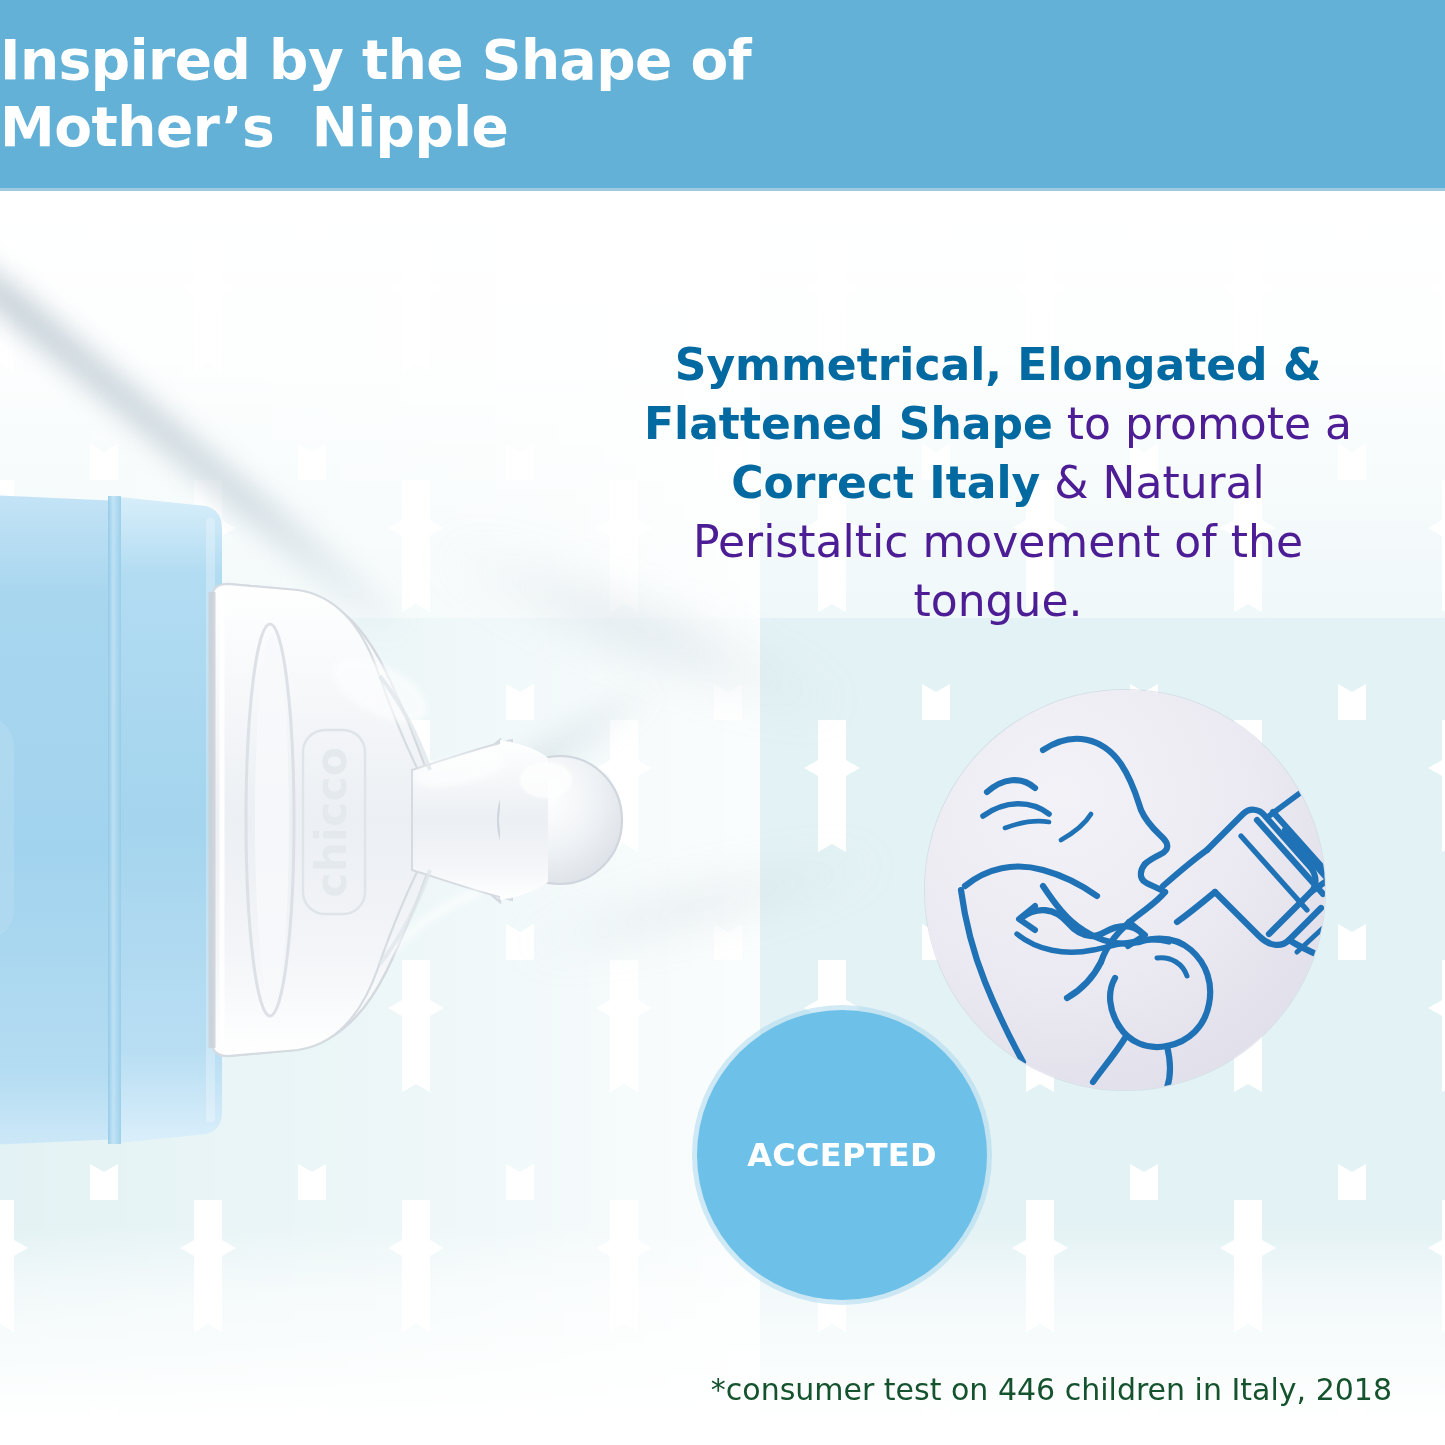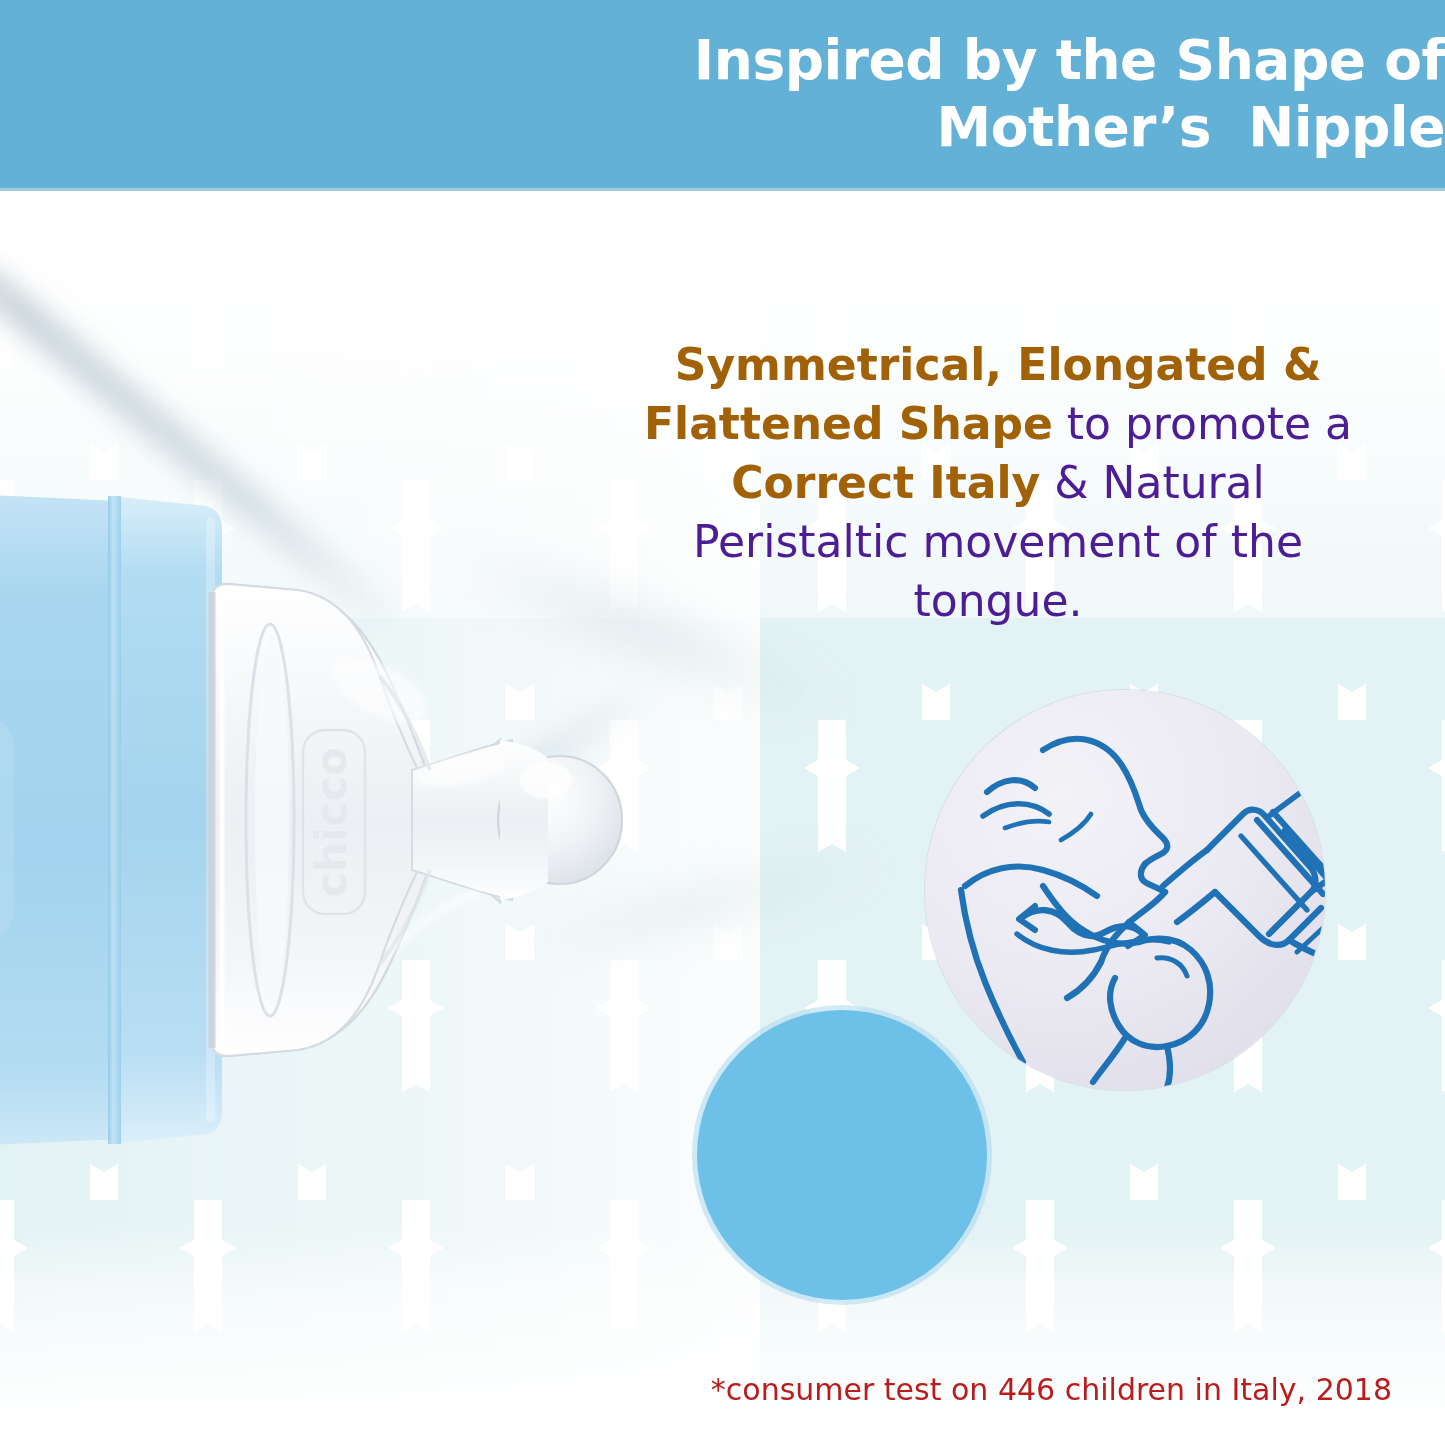--- a/index.html
+++ b/index.html
@@ -89,21 +89,21 @@
   #header {
     position: absolute;
     left: 0; top: 0;
     width: 1445px;
     height: 188px;
     background: #63b1d7;
     border-bottom: 3px solid #9ecbe2;
     z-index: 20;
     display: flex;
     flex-direction: column;
-    align-items: flex-end;
+    align-items: flex-start;
     justify-content: center;
   }
   #header .hline {
     color: #ffffff;
     font-family: "DejaVu Sans", sans-serif;
     font-weight: bold;
     font-size: 55px;
     line-height: 1.22;
     letter-spacing: -0.5px;
     text-align: center;
@@ -125,21 +125,21 @@
     width: 716px;
     z-index: 25;
     text-align: center;
     font-family: "DejaVu Sans", sans-serif;
     font-size: 44px;
     line-height: 1.34;
     color: #4c4c4c;
     font-weight: 400;
   }
   #copy .hi {
-    color: #a16207;
+    color: #0369a1;
     font-weight: bold;
   }
   #copy .plain { color: #4c1d95; }
 
   
   #illus {
     position: absolute;
     left: 925px; top: 690px;
     width: 400px; height: 400px;
     border-radius: 50%;
@@ -176,21 +176,21 @@
 
   
   #footnote {
     position: absolute;
     left: 0; top: 1372px;
     width: 1392px;
     text-align: right;
     z-index: 30;
     font-family: "DejaVu Sans", sans-serif;
     font-size: 30px;
-    color: #b91c1c;
+    color: #14532d;
     font-weight: 400;
   }
 </style>
 </head>
 <body>
 
 <div id="page">
 
   <svg id="hex-layer" viewBox="0 0 1445 1445" xmlns="http://www.w3.org/2000/svg">
     <defs>
@@ -439,18 +439,19 @@
                  L 400 192"></path>
         <path d="M 364 250
                  C 380 260 396 266 400 268"></path>
         <path d="M 398 238 L 372 262" stroke-width="5"></path>
       </g>
     </svg>
   </div>
 
   <div id="badge">
     <div class="btext">
+      <div>ACCEPTED</div>
     </div>
   </div>
 
   <div id="footnote">*consumer test on 446 children in Italy, 2018</div>
 
 </div>
 
 </body></html>

